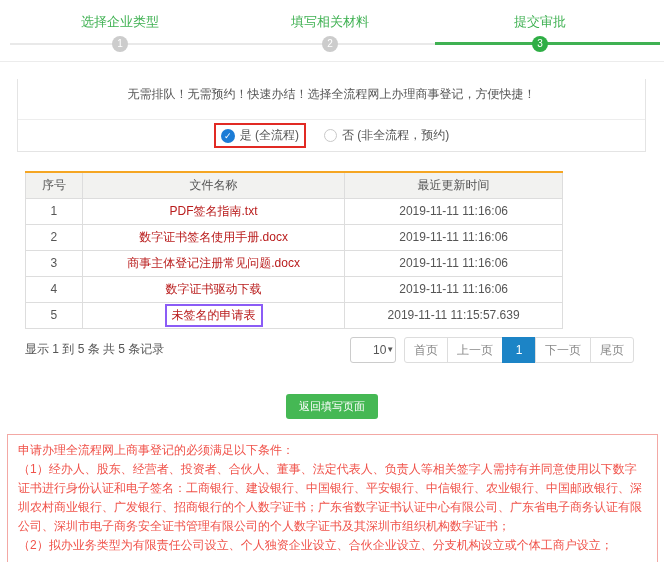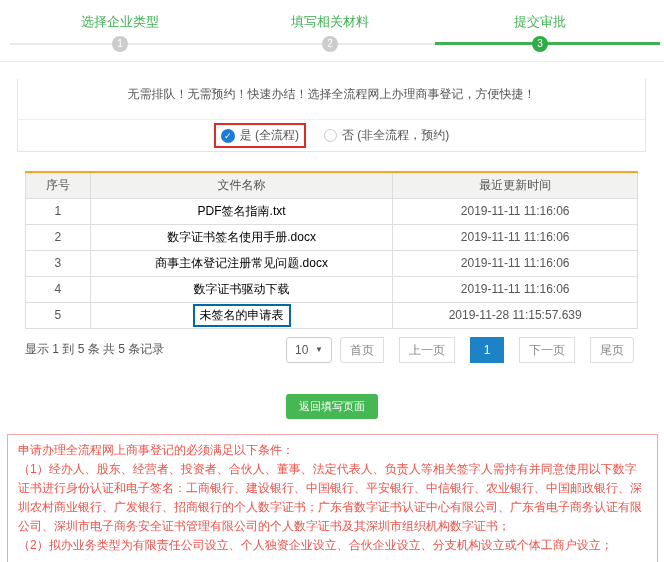--- a/index.html
+++ b/index.html
@@ -23,35 +23,35 @@
   .panel-body { border:1px solid #e4e4e4; border-top:none; }
   .panel-notice { height:41px; line-height:31px; text-align:center; color:#555; border-bottom:1px solid #ededed; }
   .panel-radios { height:31px; display:flex; align-items:center; justify-content:center; gap:18px; }
   .radio-wrap { display:inline-flex; align-items:center; gap:5px; cursor:pointer; }
   .radio-wrap.boxed { border:2px solid #e12a24; padding:2px 5px; }
   .radio-on { width:14px; height:14px; border-radius:50%; background:#1c7cd6; color:#fff; font-size:9px;
               line-height:14px; text-align:center; }
   .radio-off { width:13px; height:13px; border-radius:50%; background:#fff; border:1px solid #c9c9c9; }
 
   
-  table.files { margin:19px 0 0 25px; width:613px; border-collapse:collapse; border-top:2px solid #f5a623; }
+  table.files { margin:19px 0 0 25px; width:538px; border-collapse:collapse; border-top:2px solid #f5a623; }
   table.files th { background:#f2f2f0; font-weight:normal; color:#555; }
   table.files th, table.files td { border:1px solid #ddd; height:26px; text-align:center; font-size:12px; }
   .col-idx { width:65px; } .col-name { width:303px; } .col-time { width:245px; }
-  .file-link { color:#000000; text-decoration:none; cursor:pointer; }
-  .boxed-link { display:inline-block; border:2px solid #0369a1; padding:1px 5px; }
+  .file-link { color:#b91c1c; text-decoration:none; cursor:pointer; }
+  .boxed-link { display:inline-block; border:2px solid #8b5cf6; padding:1px 5px; }
 
   
   .list-footer { margin:8px 30px 0 25px; display:flex; align-items:center; justify-content:space-between; }
   .summary { color:#555; }
   .pager { display:flex; align-items:center; }
   .page-size { display:flex; align-items:center; justify-content:space-between; width:46px; height:26px;
-               border:1px solid #ccc; border-radius:3px; padding:0 8px; color:#555; cursor:pointer; background:#fff; }
+               border:1px solid #ccc; border-radius:3px; padding:0 22px; color:#555; cursor:pointer; background:#fff; }
   .page-size .caret { font-size:8px; color:#555; }
-  .btn-group { display:flex; margin-left:8px;gap:16px; }
+  .btn-group { display:flex; margin-left:8px; }
   .pg-btn { min-width:34px; padding:0 9px; height:26px; line-height:24px; text-align:center; background:#fff;
             border:1px solid #ddd; color:#888; margin-left:-1px; cursor:pointer; }
   .pg-btn.first { border-radius:3px 0 0 3px; margin-left:0; }
   .pg-btn.last { border-radius:0 3px 3px 0; }
   .pg-btn.active { background:#1c84c6; border-color:#1c84c6; color:#fff; }
 
   
   .back-row { text-align:center; margin-top:31px; }
   .back-btn { display:inline-block; background:#45b854; color:#fff; border:none; border-radius:3px;
               font-size:11px; padding:5px 13px; cursor:pointer; font-family:inherit; }
@@ -117,21 +117,21 @@
         <td>2019-11-11 11:16:06</td>
       </tr>
       <tr>
         <td>4</td>
         <td><a class="file-link">数字证书驱动下载</a></td>
         <td>2019-11-11 11:16:06</td>
       </tr>
       <tr>
         <td>5</td>
         <td><a class="file-link boxed-link">未签名的申请表</a></td>
-        <td>2019-11-28 11:15:57.639</td>
+        <td>2019-11-11 11:15:57.639</td>
       </tr>
     </tbody>
   </table>
 
   <div class="list-footer">
     <div class="summary">显示 1 到 5 条 共 5 条记录</div>
     <div class="pager">
       <div class="page-size">
         <span>10</span>
         <span class="caret">▼</span>

